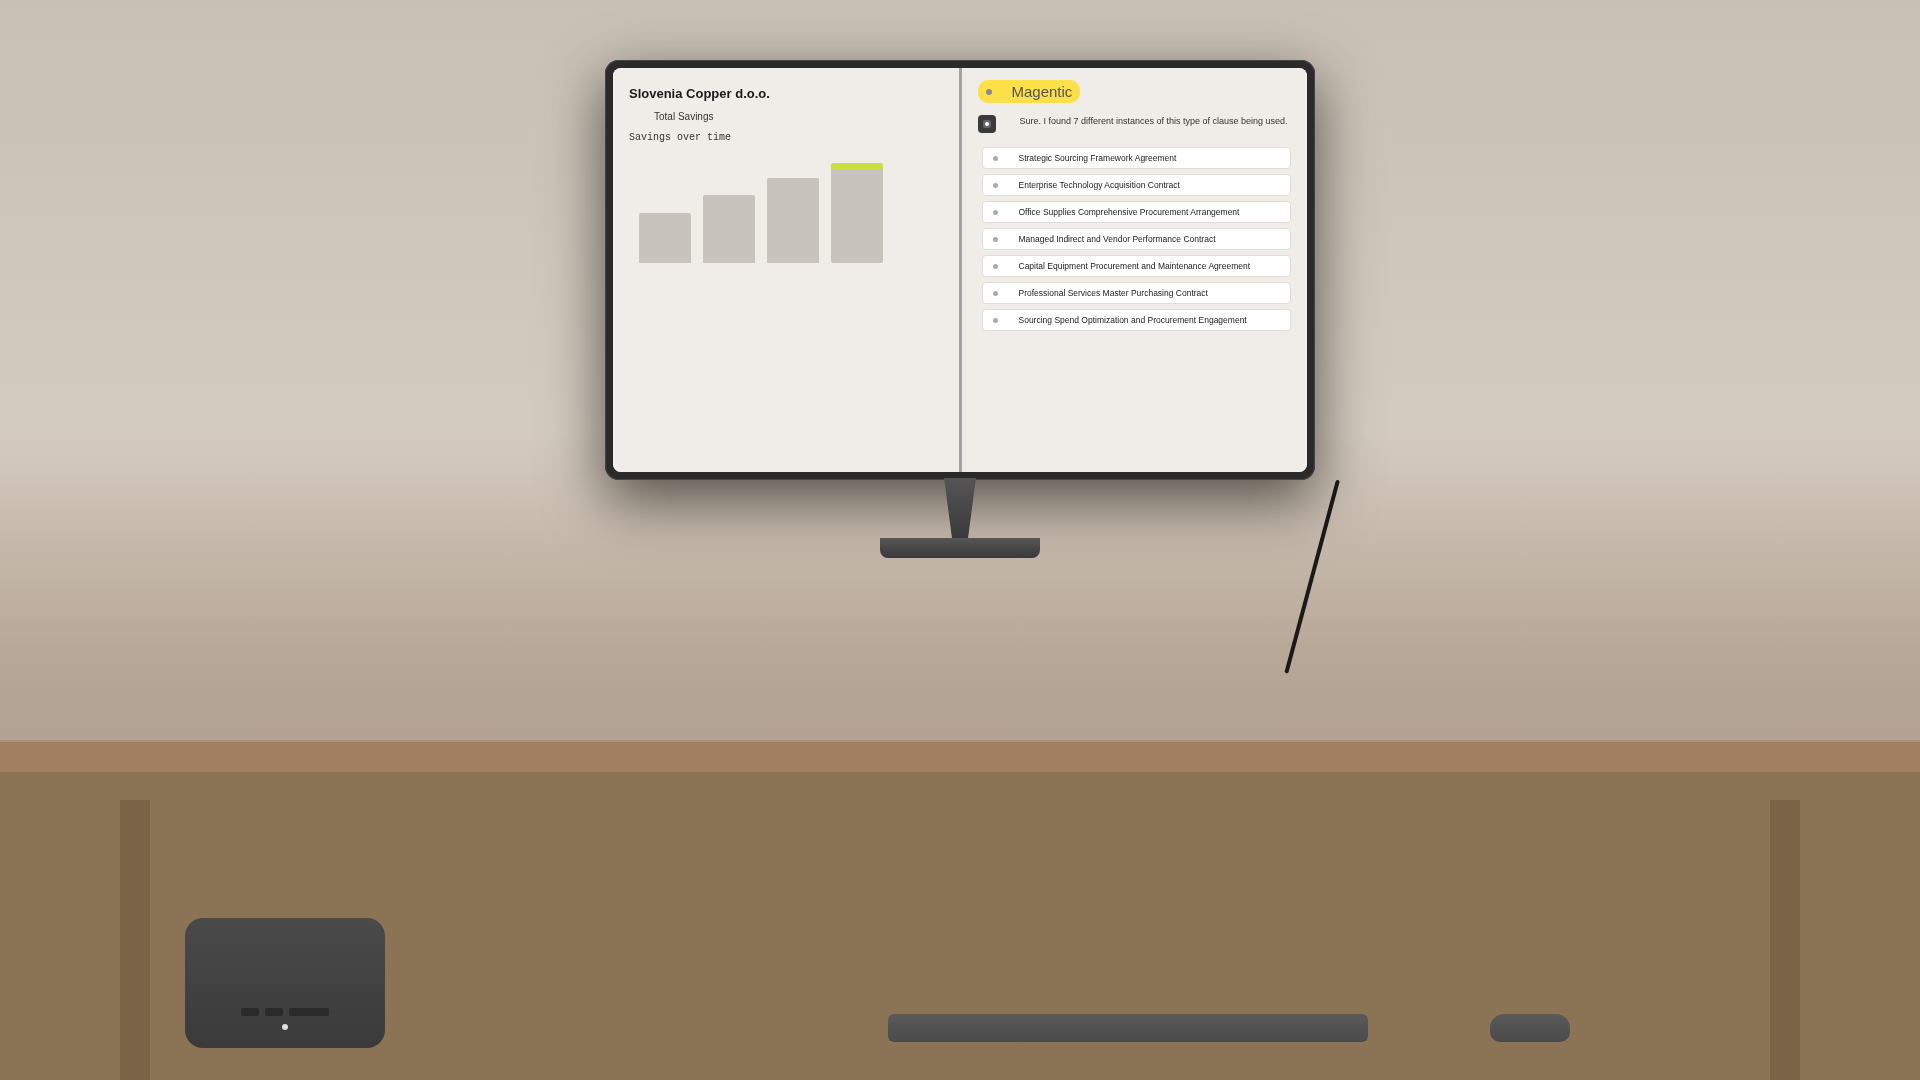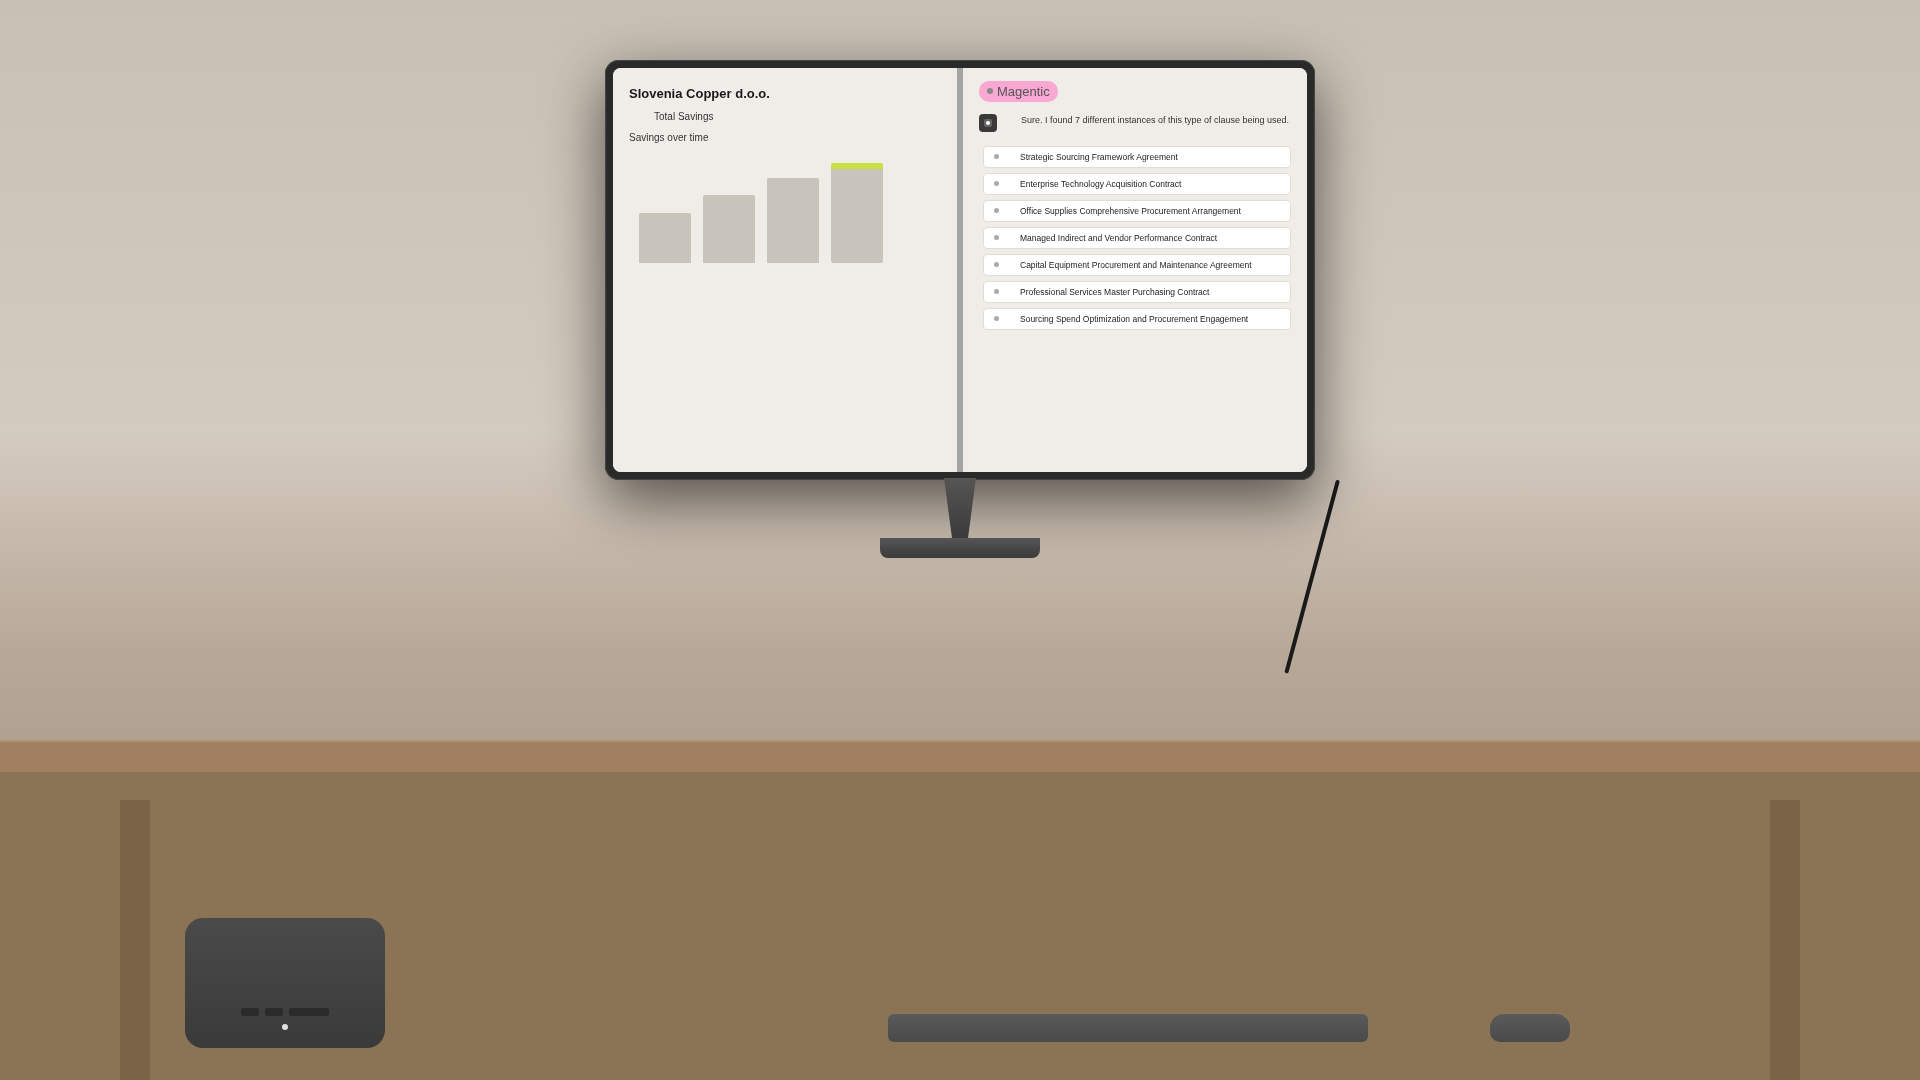--- a/index.html
+++ b/index.html
@@ -165,21 +165,21 @@
       background: #1a1a1a;
       border-radius: 2px;
       transform: rotate(15deg);
       transform-origin: top center;
     }
 
     
     .screen-left {
       flex: 1;
       padding: 18px 16px;
-      border-right: 6px solid #a3a3a3;
+      border-right: 3px solid #a3a3a3;
       background: #f0ede8;
     }
 
     .screen-right {
       flex: 1;
       padding: 12px 16px;
       background: #f0ede8;
     }
 
     .company-name {
@@ -222,20 +222,21 @@
       font-size: 14px;
       font-weight: 600;
       color: #1a1a1a;
     }
 
     .chart-title {
       font-size: 10px;
       font-weight: 500;
       color: #333;
       margin-bottom: 10px;
+      font-family: Liberation Mono, monospace;
     }
 
     .bar-chart {
       display: flex;
       align-items: flex-end;
       gap: 12px;
       height: 110px;
       padding: 0 10px;
     }
 
@@ -256,24 +257,24 @@
       width: 52px;
       height: 6px;
       background: #c8e040;
       border-radius: 2px 2px 0 0;
     }
 
     
     .magentic-label {
       display: inline-flex;
       align-items: center;
-      gap: 4px;
-      font-size: 13px;
+      gap: 20px;
+      font-size: 15px;
       color: #555;
-      background: #f9a8d4;
+      background: #fde047;
       padding: 3px 8px;
       border-radius: 10px;
       margin-bottom: 12px;
     }
 
     .magentic-dot {
       width: 6px;
       height: 6px;
       background: #888;
       border-radius: 50%;

